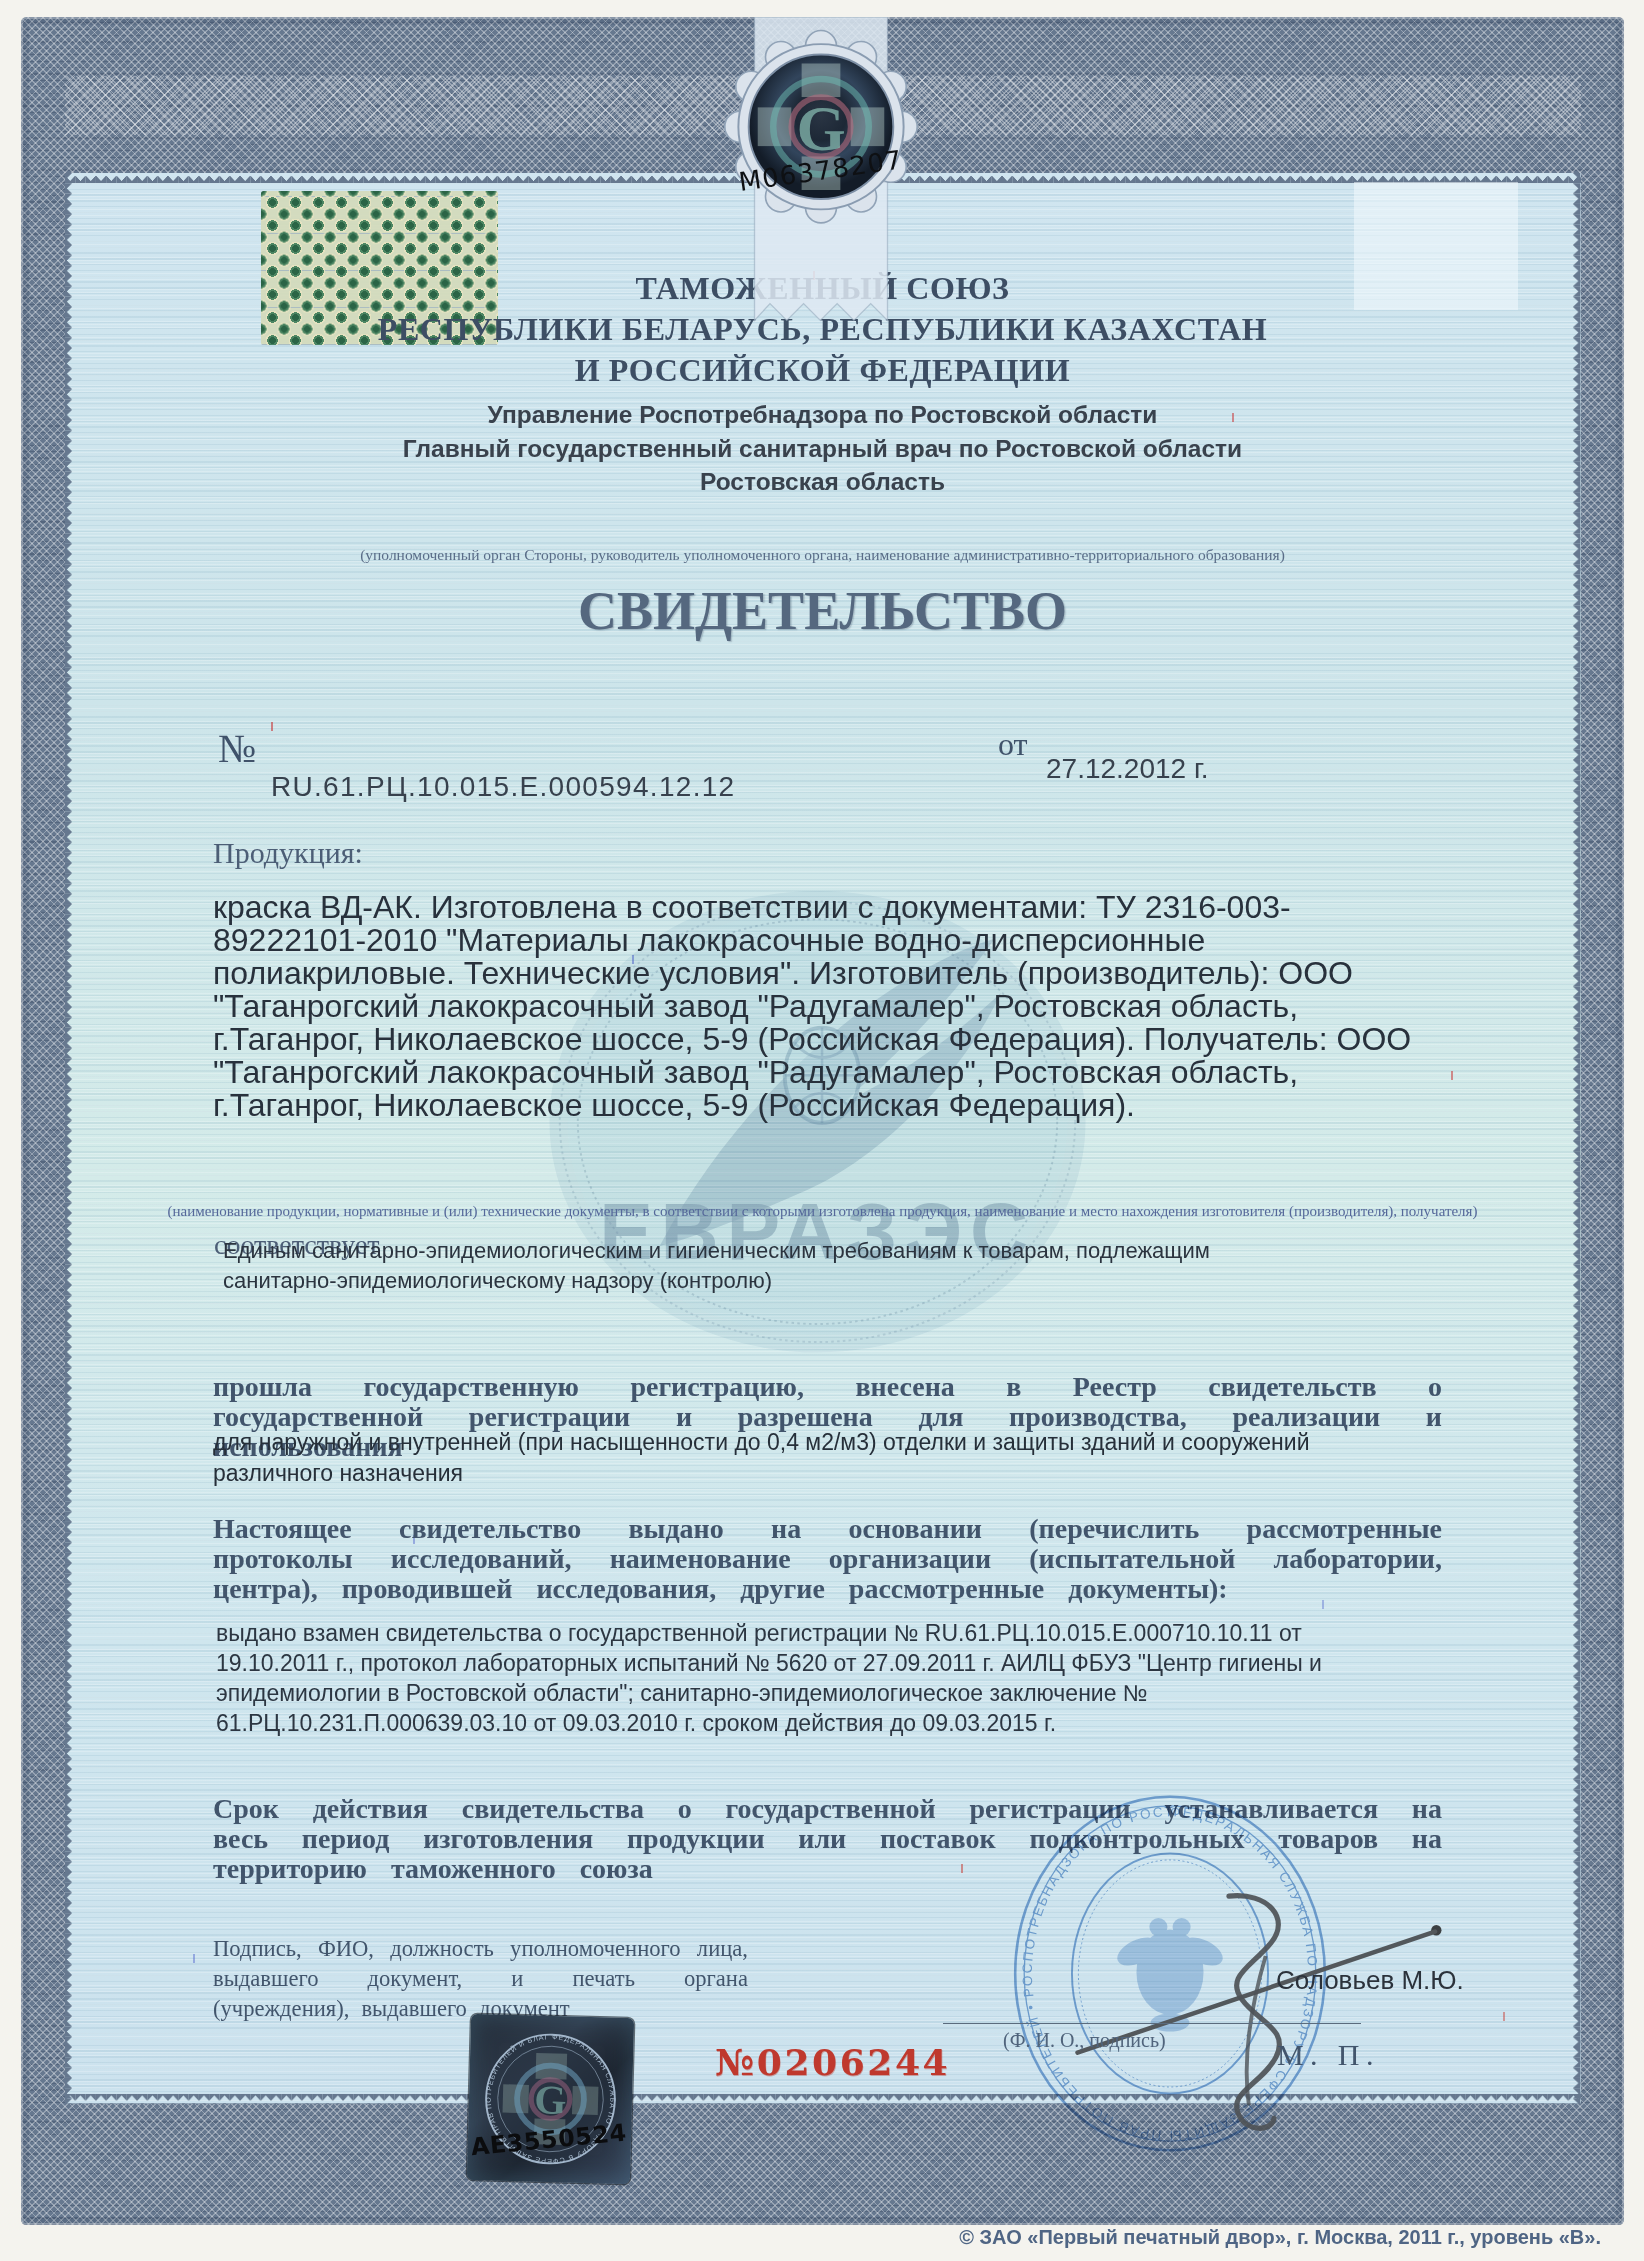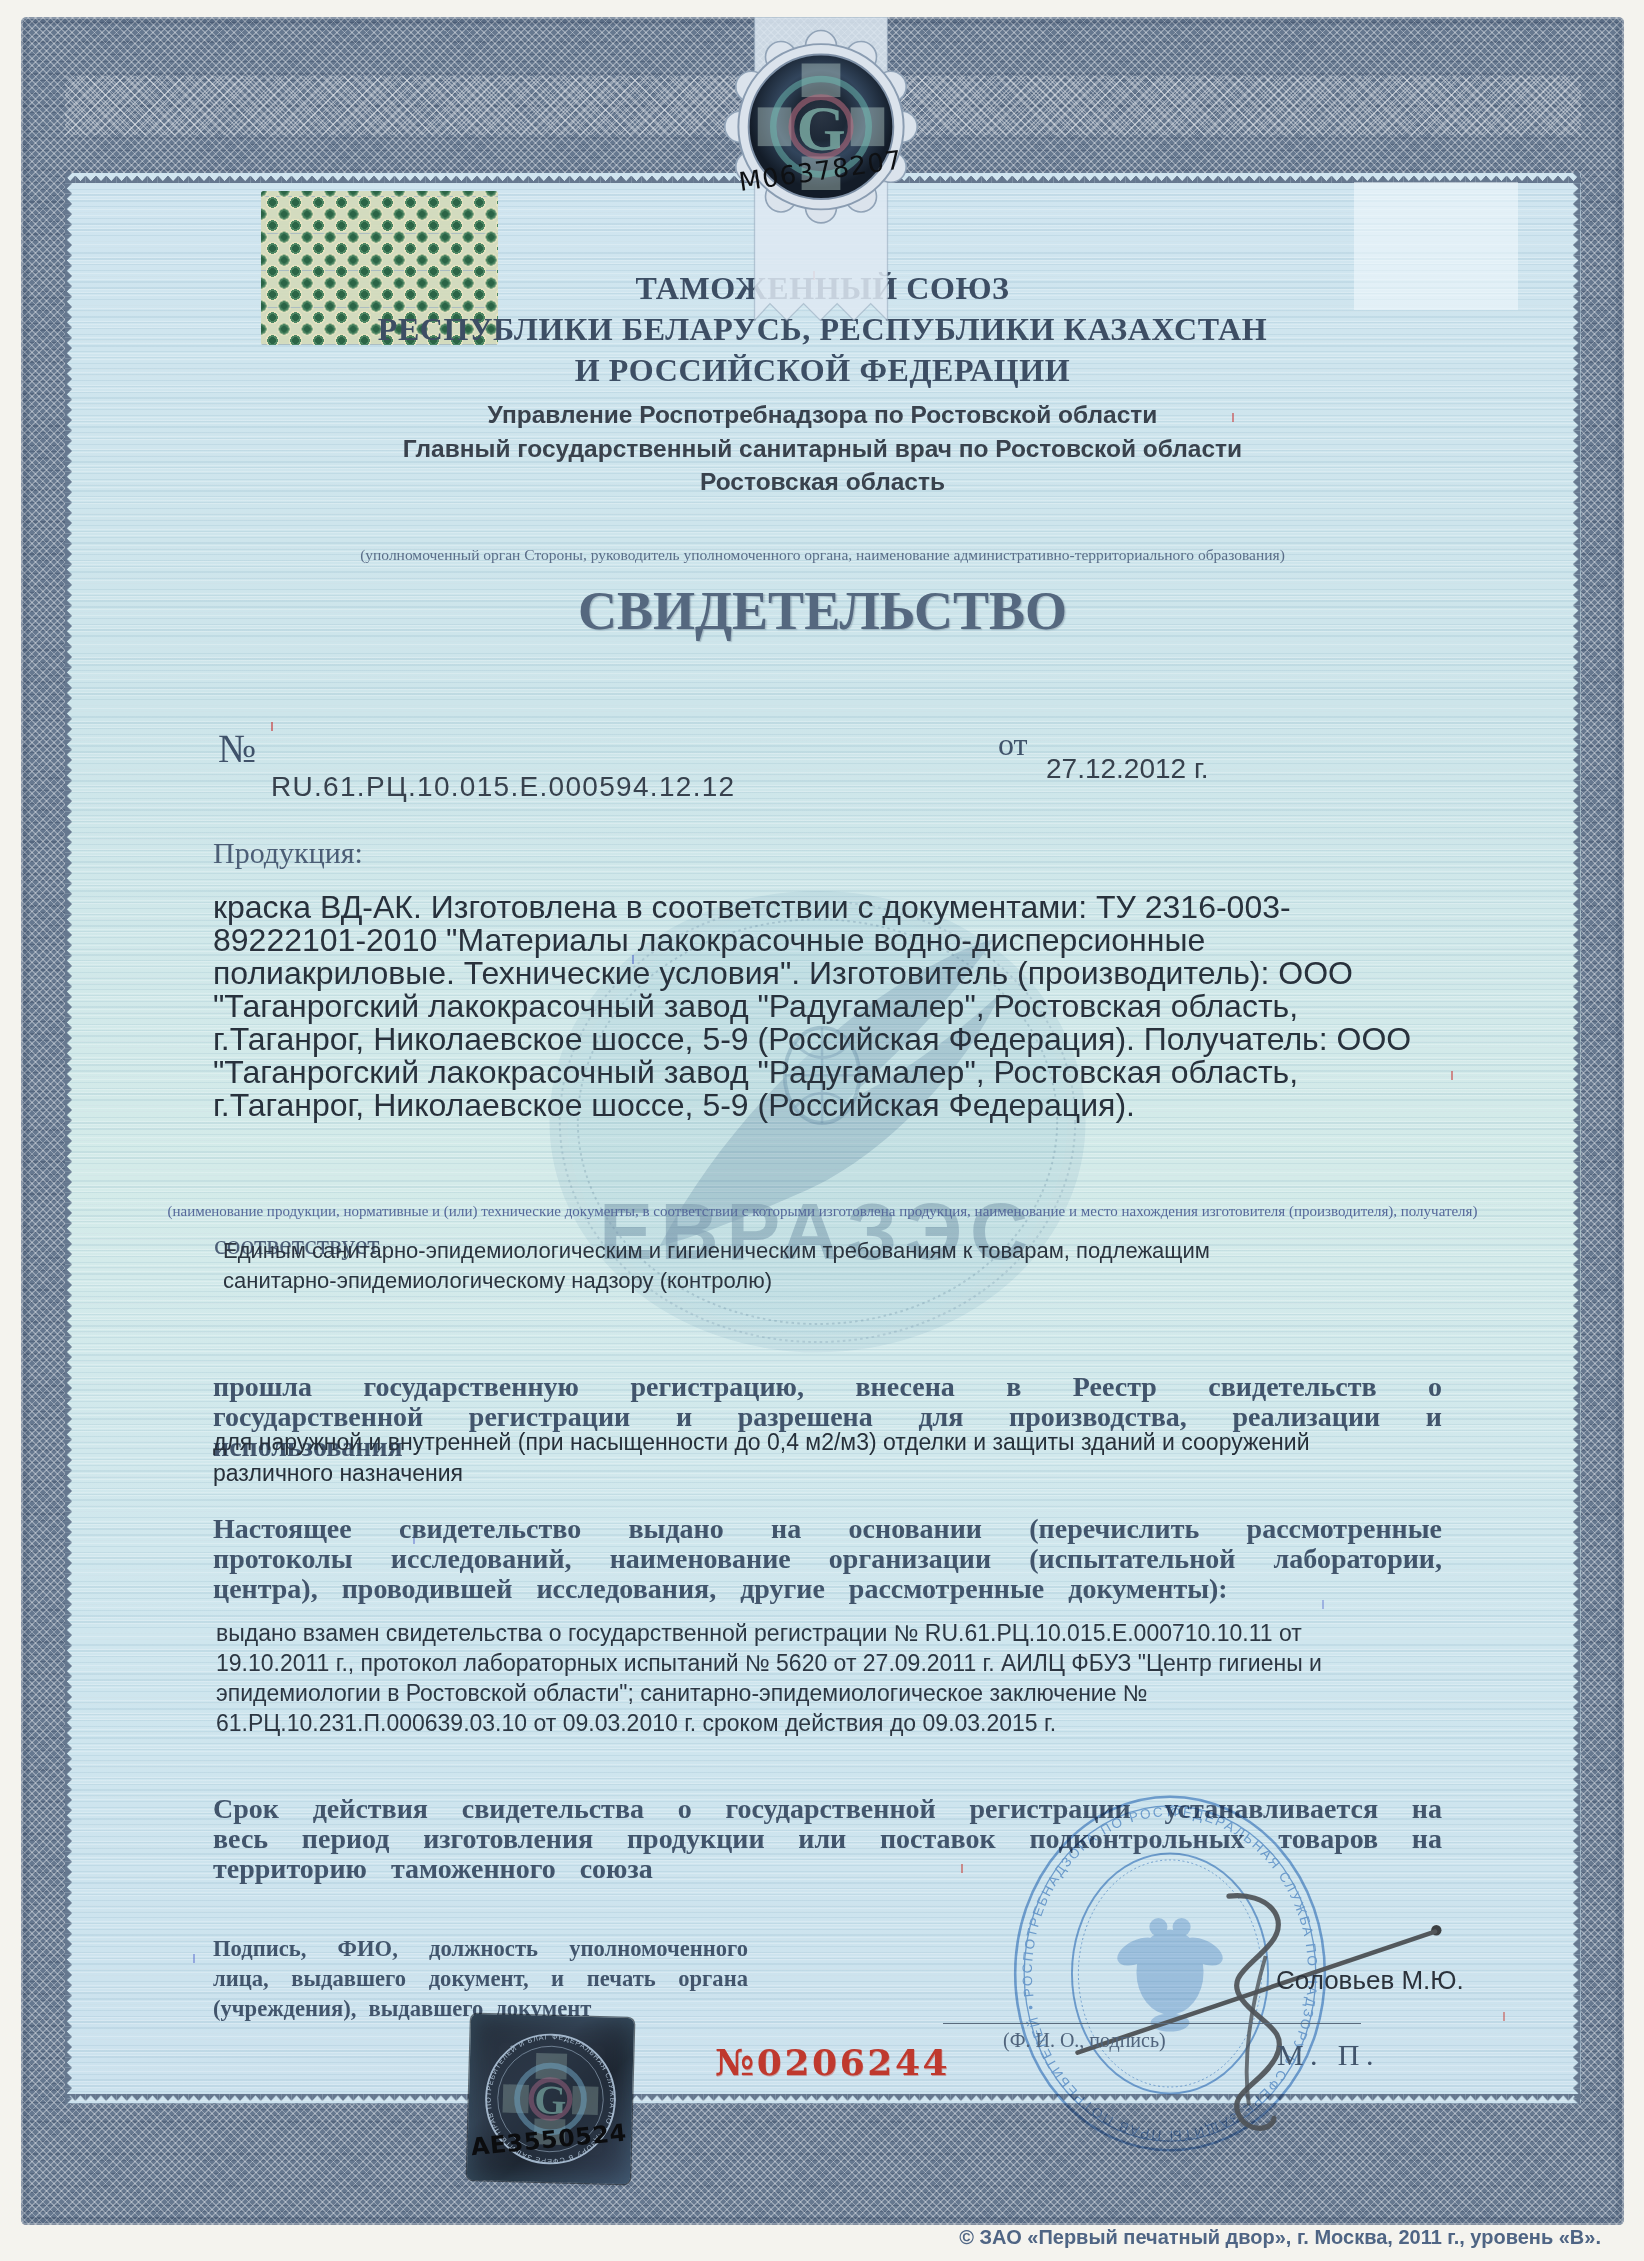--- a/index.html
+++ b/index.html
@@ -77,21 +77,21 @@
   .conf-label{left:214px;top:1229px;font-size:28px;color:#4c5e76;}
   .conf-text{left:223px;top:1236px;width:1084px;font-size:22px;line-height:30px;color:#2b343f;}
   .para-serif{font-weight:600;font-size:28px;line-height:30px;color:var(--serif-text,#42556c);
     text-align:justify;word-spacing:17px;width:1229px;left:213px;}
   .p-reg{top:1372px;}
   .usage{left:213px;top:1427px;width:1161px;font-size:23px;line-height:31px;color:#262f39;}
   .p-basis{top:1514px;}
   .basis-det{left:216px;top:1618px;width:1161px;font-size:23px;line-height:30px;color:#2c3642;}
   .p-valid{top:1794px;}
   .sig-cap{left:213px;top:1934px;width:535px;font-size:22.6px;line-height:30px;color:#42556c;
-    text-align:justify;word-spacing:6.4px;font-weight:700;}
+    text-align:justify;word-spacing:6.4px;font-weight:400;}
   .signee{left:1276px;top:1965px;font-size:26px;color:#2b323b;}
   .sig-line{left:943px;top:2023px;width:418px;height:0;border-top:1.9px solid #5a6b7d;}
   .sig-line-cap{left:1003px;top:2029px;font-size:20px;color:#50647c;}
   .seal-mark{left:1277px;top:2038px;font-size:30px;color:#42556c;letter-spacing:6.4px;}
   .serial-red{left:715px;top:2041px;font-size:36px;font-weight:bold;letter-spacing:2.6px;
     color:var(--serial-red,#bf392e);font-family:"DejaVu Serif", serif;text-shadow:0.6px 0.6px 0 rgba(190,60,45,.4);}
   .footer{right:44px;top:2226px;font-size:20px;color:#4f6584;font-weight:600;}
   
   .wm{left:540px;top:882px;mix-blend-mode:multiply;}
   .stamp{left:1001px;top:1785px;mix-blend-mode:multiply;opacity:.85;}

